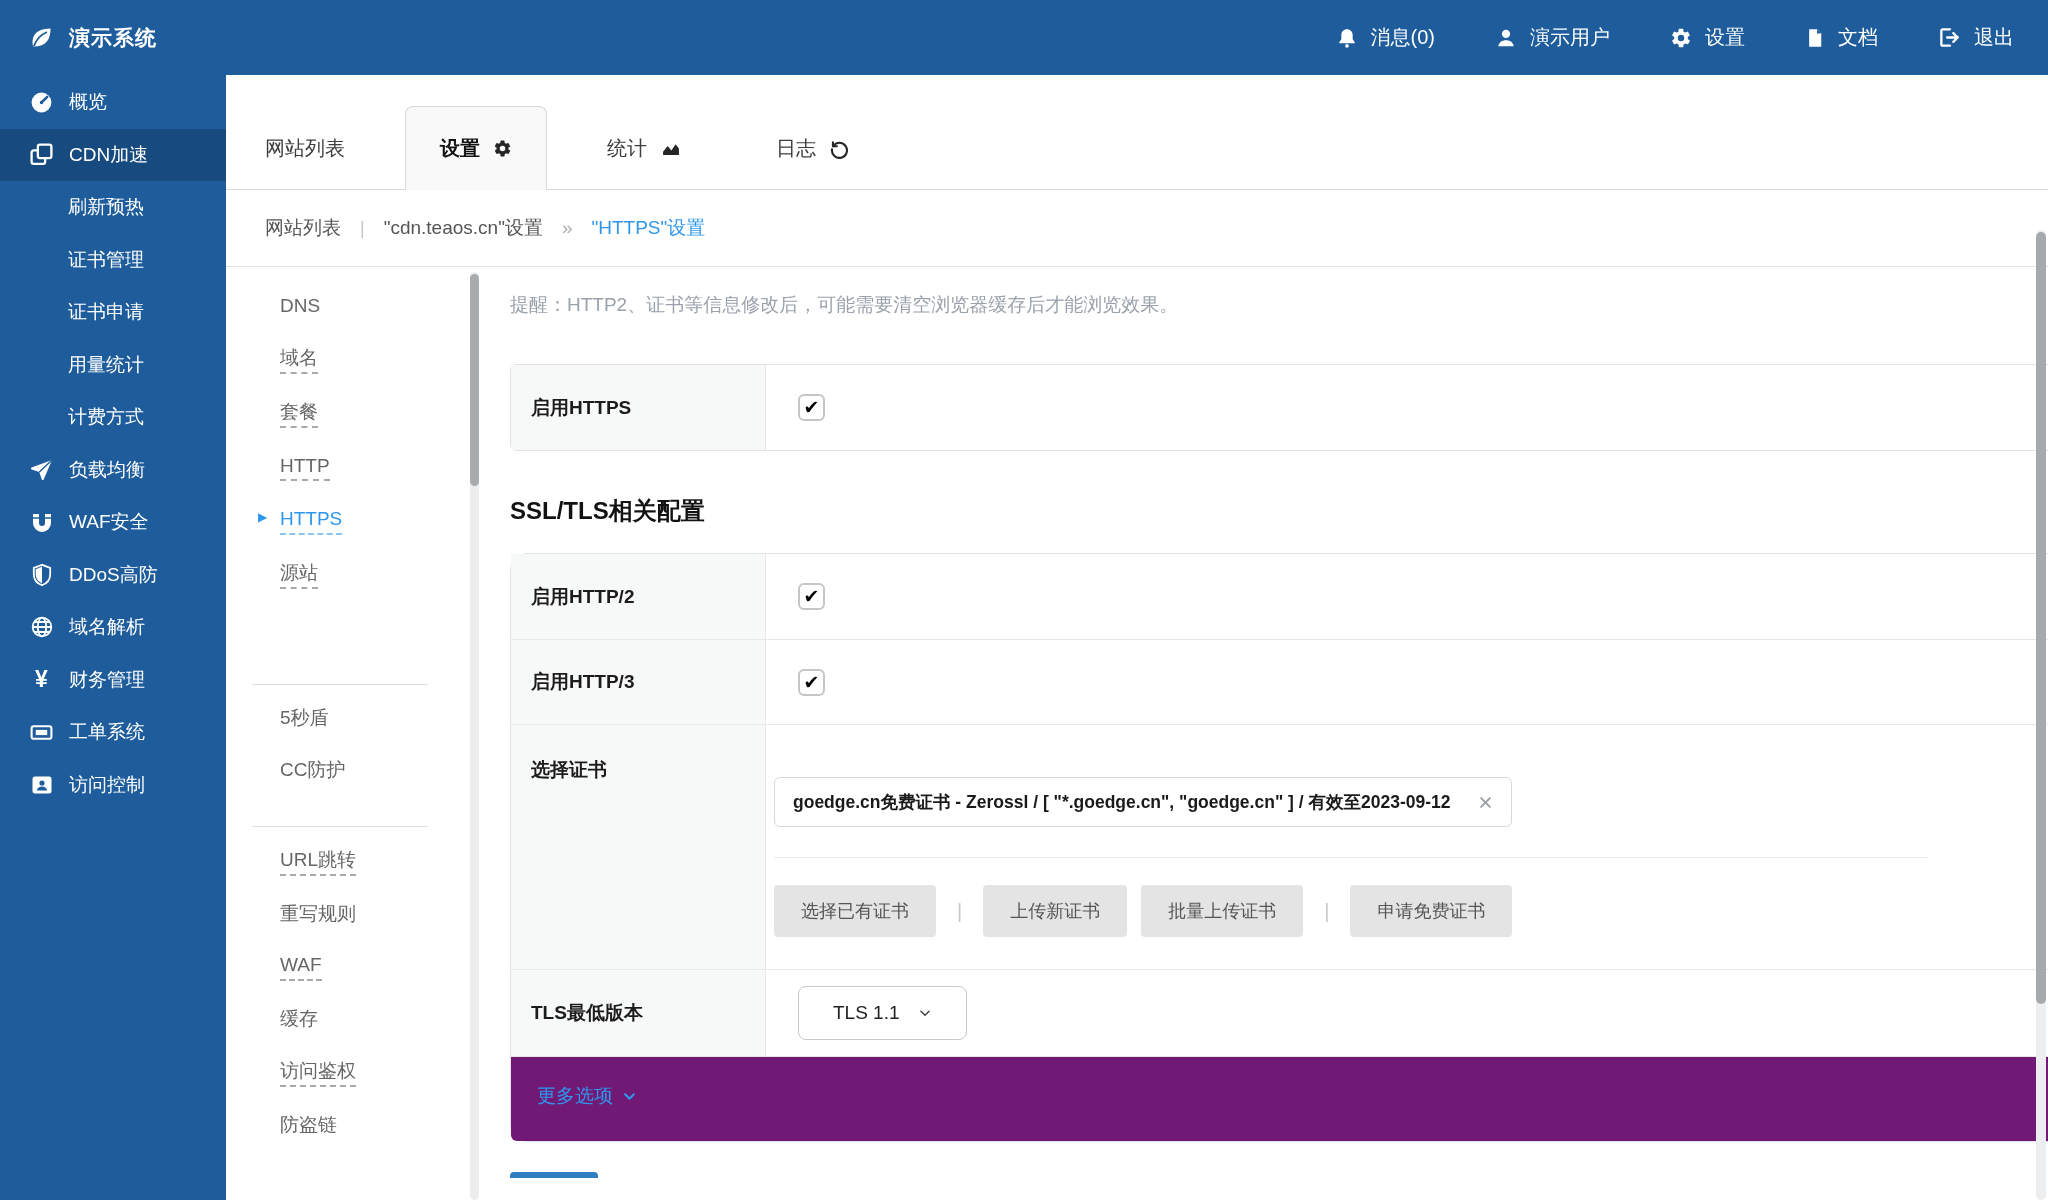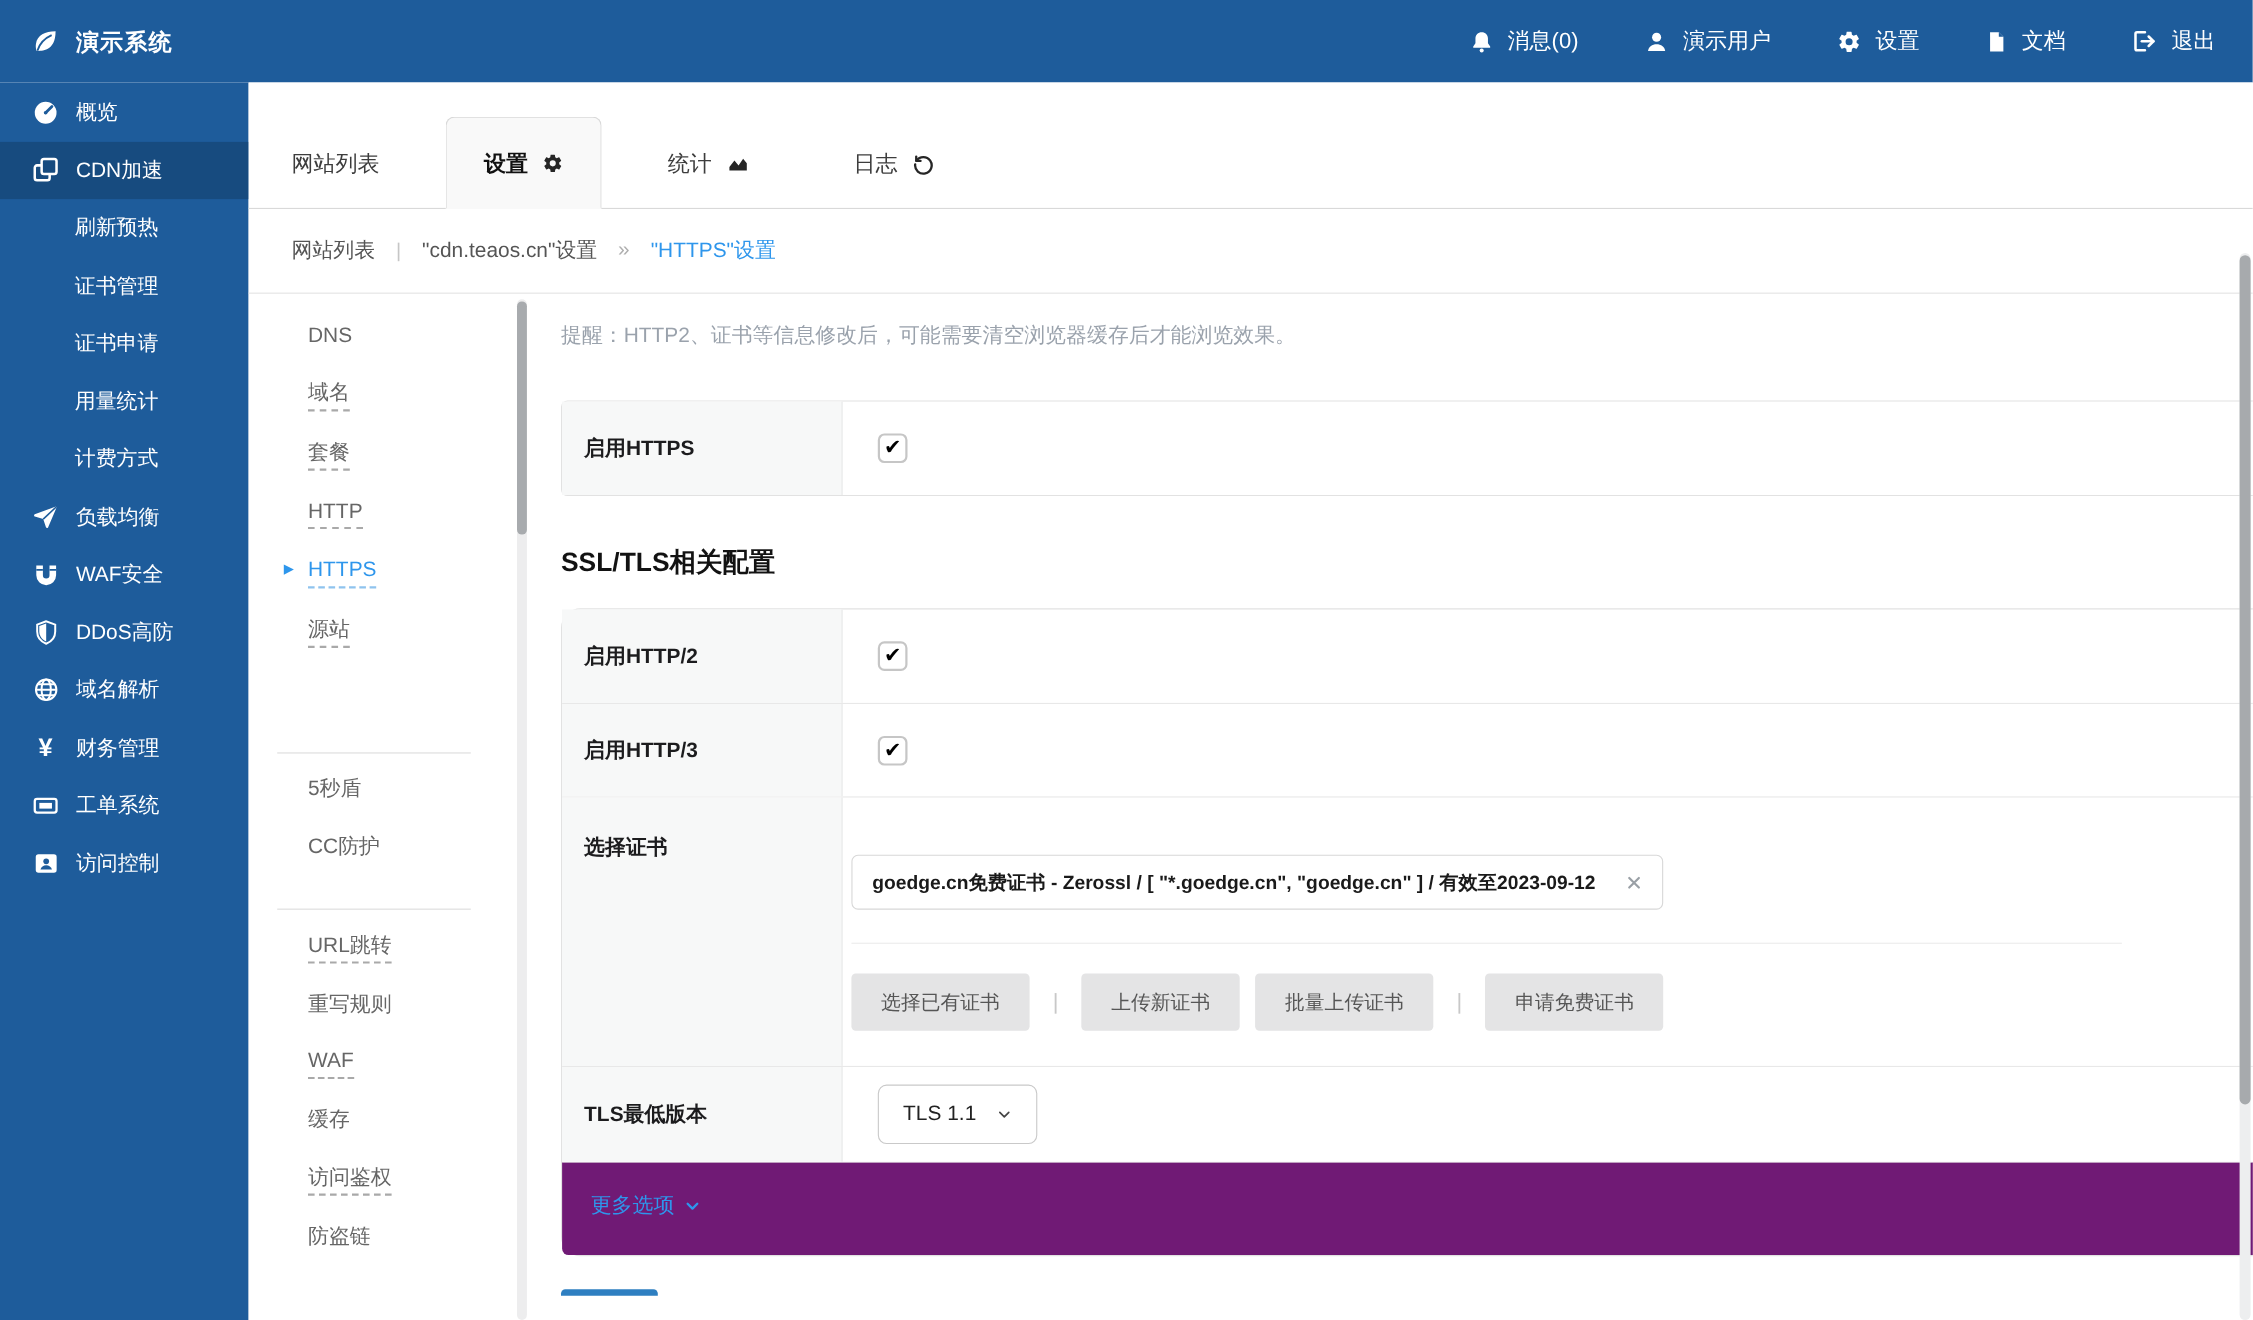--- a/index.html
+++ b/index.html
@@ -79,21 +79,21 @@
   .section-title { margin-top:44px; font-size:24px; font-weight:bold; color:#121212; }
   .mt26 { margin-top:26px;border-radius:18px; }
 
   .cert-chip { display:inline-flex; align-items:center; gap:28px; border:1px solid #d8d8d8; border-radius:6px; background:#fff; padding:12px 18px; font-size:17.5px; font-weight:bold; color:#1a1a1a;margin-top:28px; }
   .chip-x { cursor:pointer; display:flex; }
   .cert-divider { border:none; border-top:1px solid #ececec; width:1155px; margin:30px 0 0 0; }
   .cert-buttons { display:flex; align-items:center; gap:14px; margin-top:27px; }
   .gray-btn { background:#e4e4e5; border:none; border-radius:4px; color:#565656; font-size:18px; font-family:inherit; padding:14px 27px; cursor:pointer; white-space:nowrap; }
   .btn-sep { color:#c8c8c8; font-size:20px; margin:0 7px; }
 
-  .select-box { display:inline-flex; align-items:center; gap:18px; border:1px solid #c9c9c9; border-radius:8px; background:#fff; padding:15px 22px; font-size:19px; color:#222; cursor:pointer; }
+  .select-box { display:inline-flex; align-items:center; gap:18px; border:1px solid #c9c9c9; border-radius:8px; background:#fff; padding:15px 34px; font-size:19px; color:#222; cursor:pointer; }
   .select-box .chev { color:#444; display:flex; }
 
   .more-row { background:#701a75; border-top:1px solid #e8e8e8; border-radius:0 0 6px 6px; padding:26px 26px 32px;font-family:Liberation Serif, serif; }
   .more-link { display:flex; align-items:center; gap:9px; width:fit-content; font-size:19px; color:#2e96ec; cursor:pointer; }
   .more-link .chev { display:flex; color:#2e96ec; }
 
   .save-sliver { margin-top:30px; width:88px; height:6px; background:#2e7fc1; border-radius:4px 4px 0 0; cursor:pointer; }
 
   .page-scrollbar { position:absolute; right:2px; top:230px; bottom:0; width:10px; background:#edeeef; border-radius:6px; }
   .page-scrollbar .thumb { position:absolute; top:2px; left:0; width:10px; height:772px; background:#a7aaad; border-radius:6px; }

